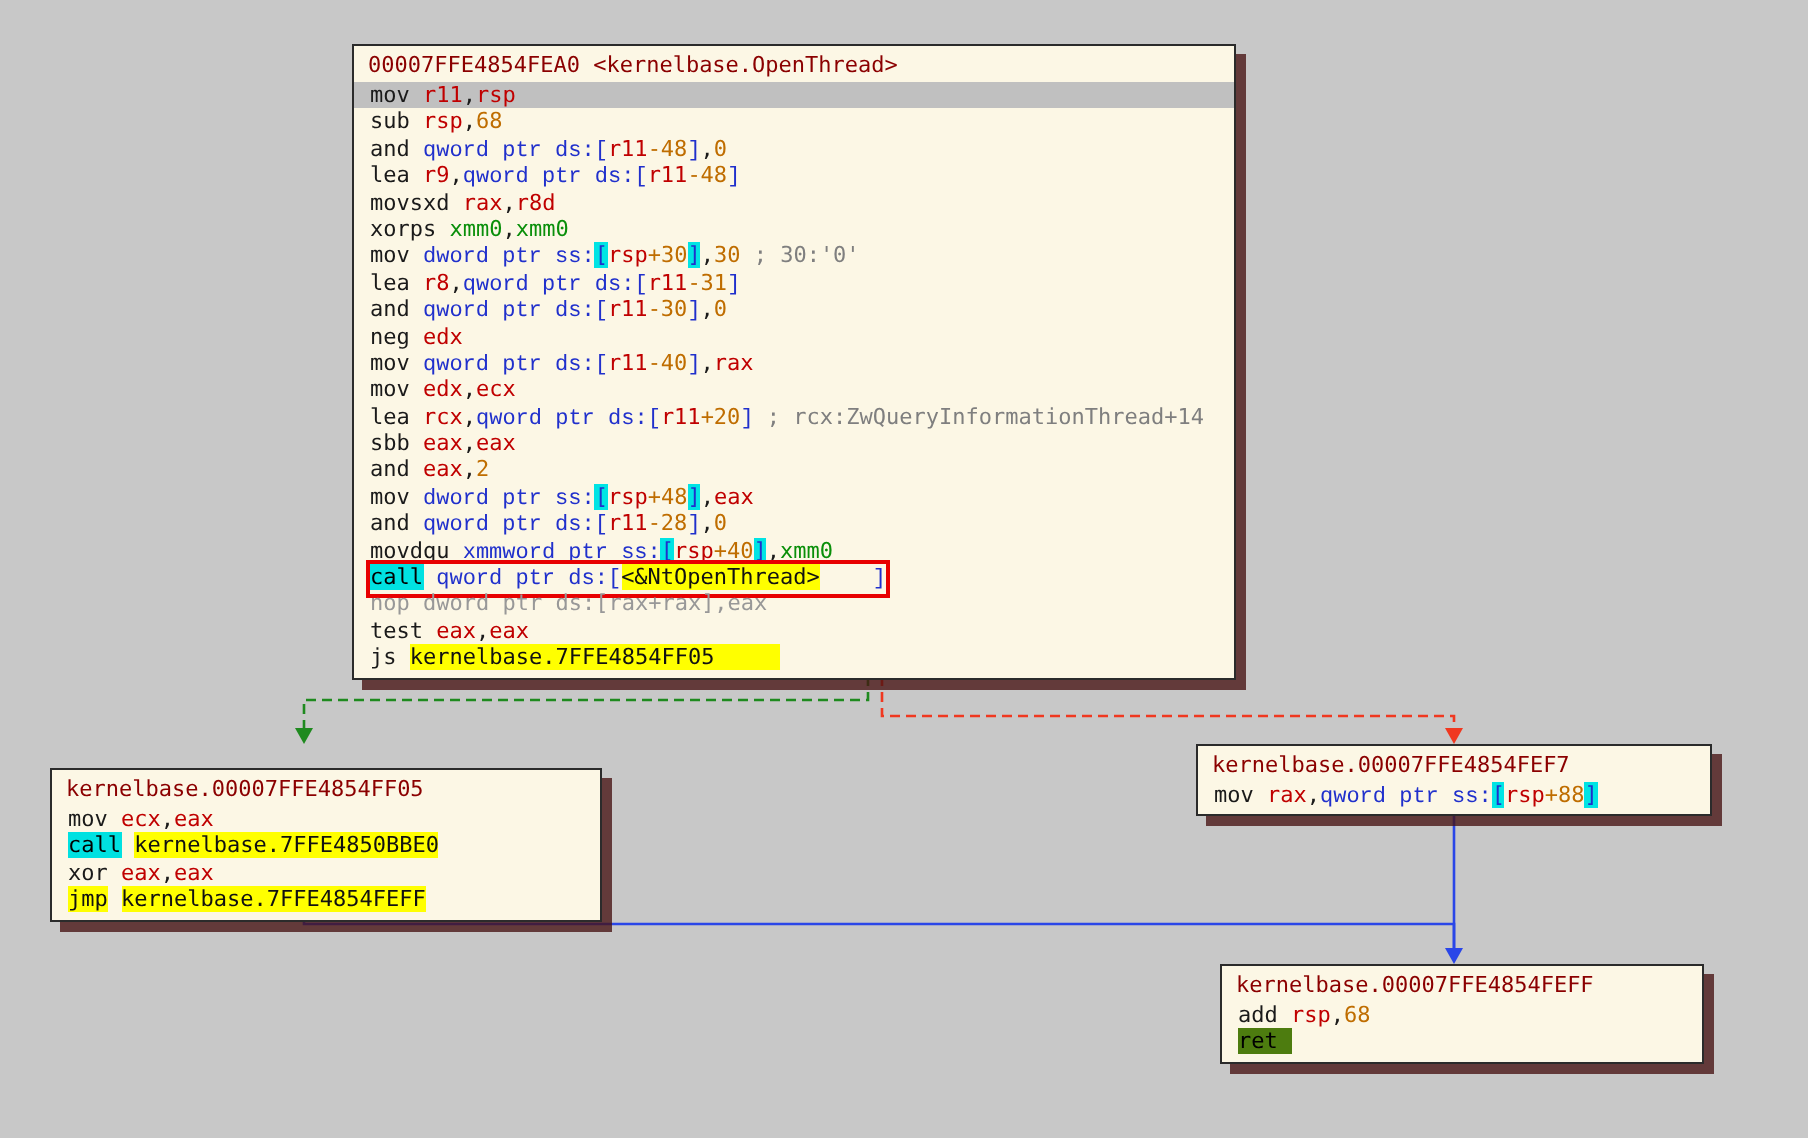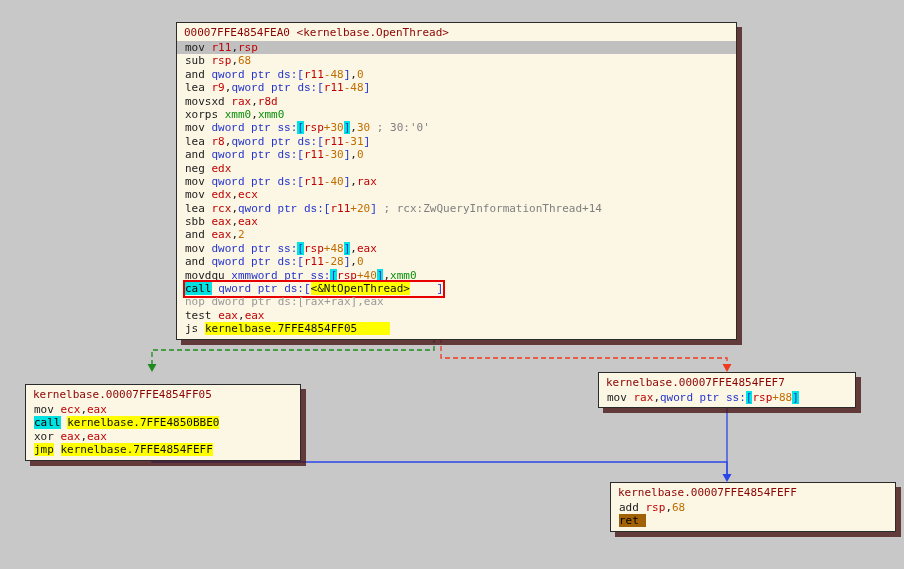--- a/index.html
+++ b/index.html
@@ -32,37 +32,37 @@
   .rowbox{outline:2px solid #e80000;display:inline-block;}
   .tk-m{color:#1a1a1a;}
   .tk-r{color:#c00000;}
   .tk-x{color:#0a8f0a;}
   .tk-n{color:#bf6d00;}
   .tk-b{color:#2030cc;font-family:Liberation Mono, monospace;}
   .tk-bh{color:#2030cc;background:#00e4e4;}
   .tk-c{color:#7f7f7f;}
   .tk-g{color:#989898;}
   .tk-call{color:#000;background:#00e1e1;}
-  .tk-ret{color:#000;background:#a16207;}
+  .tk-ret{color:#000;background:#4d7c0f;}
   .tk-y{color:#111;background:#ffff00;}
 </style>
 </head>
 <body>
 
 <div id="canvas">
   <svg id="edges" width="904" height="569">
       <polyline points="434,330 434,350 152,350 152,365" fill="none" stroke="#1f8a1f" stroke-width="1.3" stroke-dasharray="5 3"></polyline>
       <polygon points="147.5,364 156.5,364 152,372" fill="#1f8a1f"></polygon>
       <polyline points="441,330 441,358 727,358 727,365" fill="none" stroke="#f03820" stroke-width="1.3" stroke-dasharray="5 3"></polyline>
       <polygon points="722.5,364 731.5,364 727,372" fill="#f03820"></polygon>
       <polyline points="152,438 152,462 727,462 727,474" fill="none" stroke="#2a46e8" stroke-width="1.3"></polyline>
       <polyline points="727,400 727,474" fill="none" stroke="#2a46e8" stroke-width="1.3"></polyline>
       <polygon points="722.5,474 731.5,474 727,482" fill="#2a46e8"></polygon>
     </svg>
-<div class="block" style="left: 176px; top: 22px; width: 561px;">
+<div class="block" style="left: 176px; top: 22px; width: 442px;">
       <div class="btitle">00007FFE4854FEA0 &lt;kernelbase.OpenThread&gt;</div>
       <div class="row sel"><span class="tk-m">mov </span><span class="tk-r">r11</span><span class="tk-m">,</span><span class="tk-r">rsp</span></div>
       <div class="row"><span class="tk-m">sub </span><span class="tk-r">rsp</span><span class="tk-m">,</span><span class="tk-n">68</span></div>
       <div class="row"><span class="tk-m">and </span><span class="tk-b">qword ptr ds:</span><span class="tk-b">[</span><span class="tk-r">r11</span><span class="tk-n">-48</span><span class="tk-b">]</span><span class="tk-m">,</span><span class="tk-n">0</span></div>
       <div class="row"><span class="tk-m">lea </span><span class="tk-r">r9</span><span class="tk-m">,</span><span class="tk-b">qword ptr ds:</span><span class="tk-b">[</span><span class="tk-r">r11</span><span class="tk-n">-48</span><span class="tk-b">]</span></div>
       <div class="row"><span class="tk-m">movsxd </span><span class="tk-r">rax</span><span class="tk-m">,</span><span class="tk-r">r8d</span></div>
       <div class="row"><span class="tk-m">xorps </span><span class="tk-x">xmm0</span><span class="tk-m">,</span><span class="tk-x">xmm0</span></div>
       <div class="row"><span class="tk-m">mov </span><span class="tk-b">dword ptr ss:</span><span class="tk-bh">[</span><span class="tk-r">rsp</span><span class="tk-n">+30</span><span class="tk-bh">]</span><span class="tk-m">,</span><span class="tk-n">30</span><span class="tk-c"> ; 30:'0'</span></div>
       <div class="row"><span class="tk-m">lea </span><span class="tk-r">r8</span><span class="tk-m">,</span><span class="tk-b">qword ptr ds:</span><span class="tk-b">[</span><span class="tk-r">r11</span><span class="tk-n">-31</span><span class="tk-b">]</span></div>
       <div class="row"><span class="tk-m">and </span><span class="tk-b">qword ptr ds:</span><span class="tk-b">[</span><span class="tk-r">r11</span><span class="tk-n">-30</span><span class="tk-b">]</span><span class="tk-m">,</span><span class="tk-n">0</span></div>
@@ -84,18 +84,18 @@
       <div class="btitle">kernelbase.00007FFE4854FF05</div>
       <div class="row"><span class="tk-m">mov </span><span class="tk-r">ecx</span><span class="tk-m">,</span><span class="tk-r">eax</span></div>
       <div class="row"><span class="tk-call">call</span><span class="tk-m"> </span><span class="tk-y">kernelbase.7FFE4850BBE0</span></div>
       <div class="row"><span class="tk-m">xor </span><span class="tk-r">eax</span><span class="tk-m">,</span><span class="tk-r">eax</span></div>
       <div class="row"><span class="tk-y">jmp</span><span class="tk-m"> </span><span class="tk-y">kernelbase.7FFE4854FEFF</span></div>
     </div>
     <div class="block" style="left: 598px; top: 372px; width: 258px;">
       <div class="btitle">kernelbase.00007FFE4854FEF7</div>
       <div class="row"><span class="tk-m">mov </span><span class="tk-r">rax</span><span class="tk-m">,</span><span class="tk-b">qword ptr ss:</span><span class="tk-bh">[</span><span class="tk-r">rsp</span><span class="tk-n">+88</span><span class="tk-bh">]</span></div>
     </div>
-    <div class="block" style="left: 610px; top: 482px; width: 286px;">
+    <div class="block" style="left: 610px; top: 482px; width: 242px;">
       <div class="btitle">kernelbase.00007FFE4854FEFF</div>
       <div class="row"><span class="tk-m">add </span><span class="tk-r">rsp</span><span class="tk-m">,</span><span class="tk-n">68</span></div>
       <div class="row"><span class="tk-ret">ret </span></div>
     </div>
   </div>
 
 </body></html>

